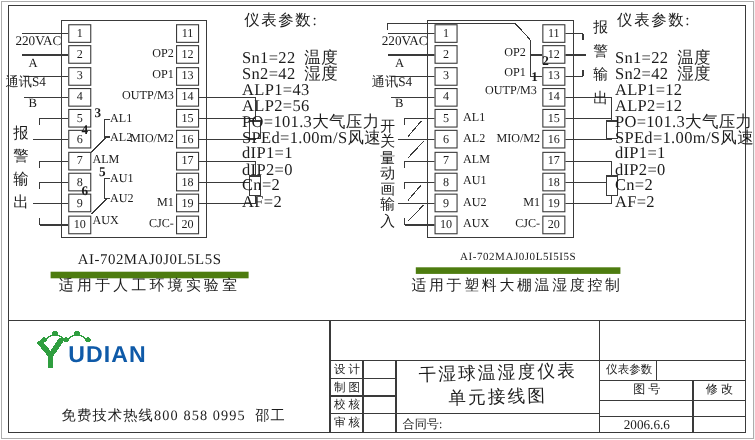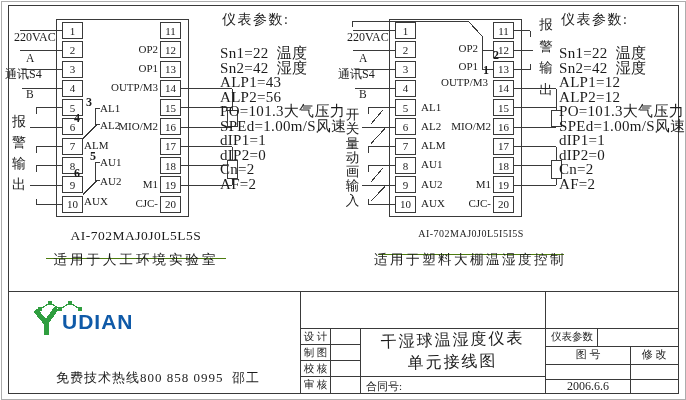--- a/index.html
+++ b/index.html
@@ -9,21 +9,21 @@
   .t{position:absolute;white-space:nowrap;line-height:1.15;}
   .tc{text-align:center;}
   .tr{text-align:right;}
   .pre{white-space:pre;font-family:Liberation Serif, serif;}
   .vlabel{position:absolute;text-align:center;word-break:break-all;white-space:normal;}
   .tcol{position:absolute;display:flex;flex-direction:column;gap:2.3px;}
   .tbox{width:19px;height:15px;border:1px solid #3a3a3a;background:#fff;display:flex;
         align-items:center;justify-content:center;font-size:11px;}
   .params{position:absolute;white-space:pre;font-size:15px;line-height:14.55px;letter-spacing:.3px;}
   .bold{font-weight:bold;}
-  .model{border-bottom:1px solid #4d7c0f;padding-bottom:14px;letter-spacing:.5px;}
+  .model{border-bottom:6px solid #4d7c0f;padding-bottom:3px;letter-spacing:.5px;}
   .sign{font-size:10.5px;}
 </style>
 </head>
 <body>
 
 <div class="stage">
 
   <svg class="lines" width="686" height="400">
     <g stroke="#adadad" fill="none" stroke-width="1">
       <rect x="1" y="1" width="684" height="398"></rect>

